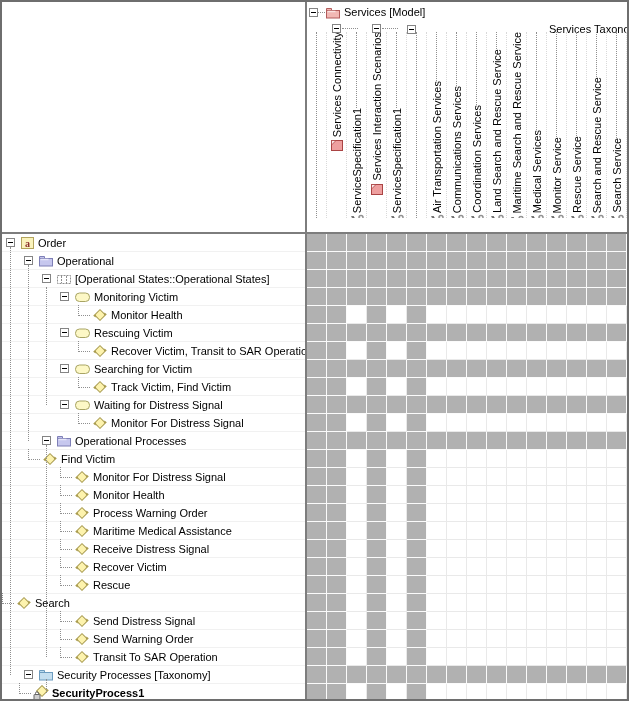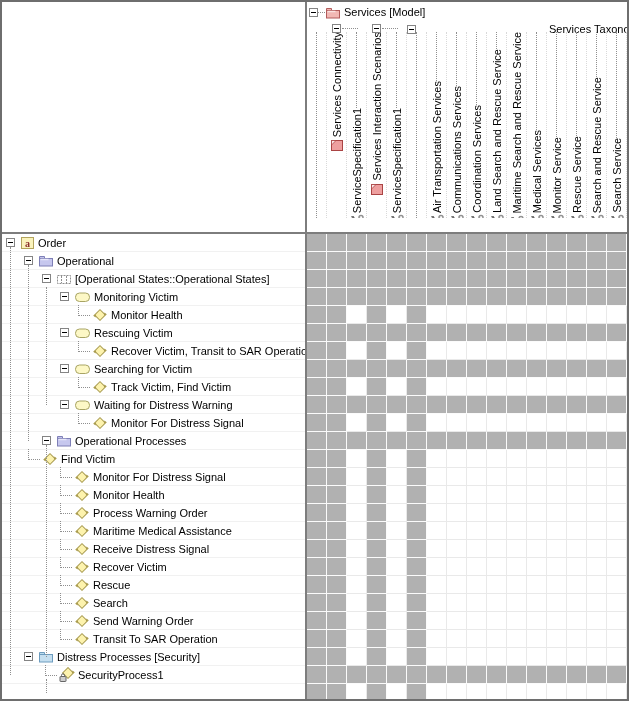--- a/index.html
+++ b/index.html
@@ -125,21 +125,21 @@
             <path d="M12.5 4.5 l2.5 2 l-3.2 1 z" fill="#a89a4c"></path>
             <path d="M3.5 9.5 l-2.5 -2 l3.2 -1 z" fill="#a89a4c"></path>
           </svg>
           <span class="tlabel">Track Victim, Find Victim</span>
         </div>
         <div class="trow" style="padding-left: 58px;">
           <span class="exp"></span>
           <svg width="17" height="12" viewBox="0 0 17 12" class="ticon" style="display: block;">
             <rect x="1.5" y="2" width="14" height="8.5" rx="4" fill="#fdf8c6" stroke="#a8a464"></rect>
           </svg>
-          <span class="tlabel">Waiting for Distress Warning</span>
+          <span class="tlabel">Waiting for Distress Signal</span>
         </div>
         <div class="trow" style="padding-left: 76px;">
           <span class="lstub"></span>
           <svg width="16" height="14" viewBox="0 0 16 14" class="ticon" style="display: block;">
             <rect x="4.2" y="3.2" width="7.6" height="7.6" transform="rotate(45 8 7)" fill="#fdf3ae" stroke="#a89a4c"></rect>
             <path d="M12.5 4.5 l2.5 2 l-3.2 1 z" fill="#a89a4c"></path>
             <path d="M3.5 9.5 l-2.5 -2 l3.2 -1 z" fill="#a89a4c"></path>
           </svg>
           <span class="tlabel">Monitor For Distress Signal</span>
         </div>
@@ -217,28 +217,37 @@
         </div>
         <div class="trow" style="padding-left: 58px;">
           <span class="lstub"></span>
           <svg width="16" height="14" viewBox="0 0 16 14" class="ticon" style="display: block;">
             <rect x="4.2" y="3.2" width="7.6" height="7.6" transform="rotate(45 8 7)" fill="#fdf3ae" stroke="#a89a4c"></rect>
             <path d="M12.5 4.5 l2.5 2 l-3.2 1 z" fill="#a89a4c"></path>
             <path d="M3.5 9.5 l-2.5 -2 l3.2 -1 z" fill="#a89a4c"></path>
           </svg>
           <span class="tlabel">Rescue</span>
         </div>
-        <div class="trow" style="padding-left: 58px;">
+        <div class="trow" style="">
           <span class="lstub"></span>
           <svg width="16" height="14" viewBox="0 0 16 14" class="ticon" style="display: block;">
             <rect x="4.2" y="3.2" width="7.6" height="7.6" transform="rotate(45 8 7)" fill="#fdf3ae" stroke="#a89a4c"></rect>
             <path d="M12.5 4.5 l2.5 2 l-3.2 1 z" fill="#a89a4c"></path>
             <path d="M3.5 9.5 l-2.5 -2 l3.2 -1 z" fill="#a89a4c"></path>
           </svg>
           <span class="tlabel">Search</span>
+        </div>
+        <div class="trow" style="padding-left: 58px;">
+          <span class="lstub"></span>
+          <svg width="16" height="14" viewBox="0 0 16 14" class="ticon" style="display: block;">
+            <rect x="4.2" y="3.2" width="7.6" height="7.6" transform="rotate(45 8 7)" fill="#fdf3ae" stroke="#a89a4c"></rect>
+            <path d="M12.5 4.5 l2.5 2 l-3.2 1 z" fill="#a89a4c"></path>
+            <path d="M3.5 9.5 l-2.5 -2 l3.2 -1 z" fill="#a89a4c"></path>
+          </svg>
+          <span class="tlabel">Send Distress Signal</span>
         </div>
         <div class="trow" style="padding-left: 58px;">
           <span class="lstub"></span>
           <svg width="16" height="14" viewBox="0 0 16 14" class="ticon" style="display: block;">
             <rect x="4.2" y="3.2" width="7.6" height="7.6" transform="rotate(45 8 7)" fill="#fdf3ae" stroke="#a89a4c"></rect>
             <path d="M12.5 4.5 l2.5 2 l-3.2 1 z" fill="#a89a4c"></path>
             <path d="M3.5 9.5 l-2.5 -2 l3.2 -1 z" fill="#a89a4c"></path>
           </svg>
           <span class="tlabel">Send Warning Order</span>
         </div>
@@ -250,23 +259,23 @@
             <path d="M3.5 9.5 l-2.5 -2 l3.2 -1 z" fill="#a89a4c"></path>
           </svg>
           <span class="tlabel">Transit To SAR Operation</span>
         </div>
         <div class="trow" style="padding-left: 22px;">
           <span class="exp"></span>
           <svg width="16" height="13" viewBox="0 0 16 13" class="ticon" style="display: block;">
             <path d="M1.5 2.5 h5 v2 h-5 z" fill="#bcdcee" stroke="#6d9cbf"></path>
             <rect x="1.5" y="4.5" width="13" height="7.5" fill="#c5dff0" stroke="#6d9cbf"></rect>
           </svg>
-          <span class="tlabel">Distress Processes [Security]</span>
-        </div>
-        <div class="trow" style="padding-left: 43px;">
+          <span class="tlabel">Security Processes [Taxonomy]</span>
+        </div>
+        <div class="trow" style="padding-left: 17px; font-weight: bold;">
           <span class="lstub"></span>
           <svg width="16" height="15" viewBox="0 0 16 15" class="ticon" style="display: block;">
             <rect x="5.2" y="2.2" width="7.6" height="7.6" transform="rotate(45 9 6)" fill="#fdf3ae" stroke="#a89a4c"></rect>
             <path d="M13.5 3.5 l2.5 2 l-3.2 1 z" fill="#a89a4c"></path>
             <rect x="1" y="9.5" width="6" height="5" rx="0.5" fill="#cfcfcf" stroke="#666"></rect>
             <path d="M2.5 9.5 v-1.2 a1.5 1.5 0 0 1 3 0 v1.2" fill="none" stroke="#666"></path>
           </svg>
           <span class="tlabel">SecurityProcess1</span>
         </div>
         <div class="trunk" style="left: 8px; top: 13px; height: 428px;"></div>

